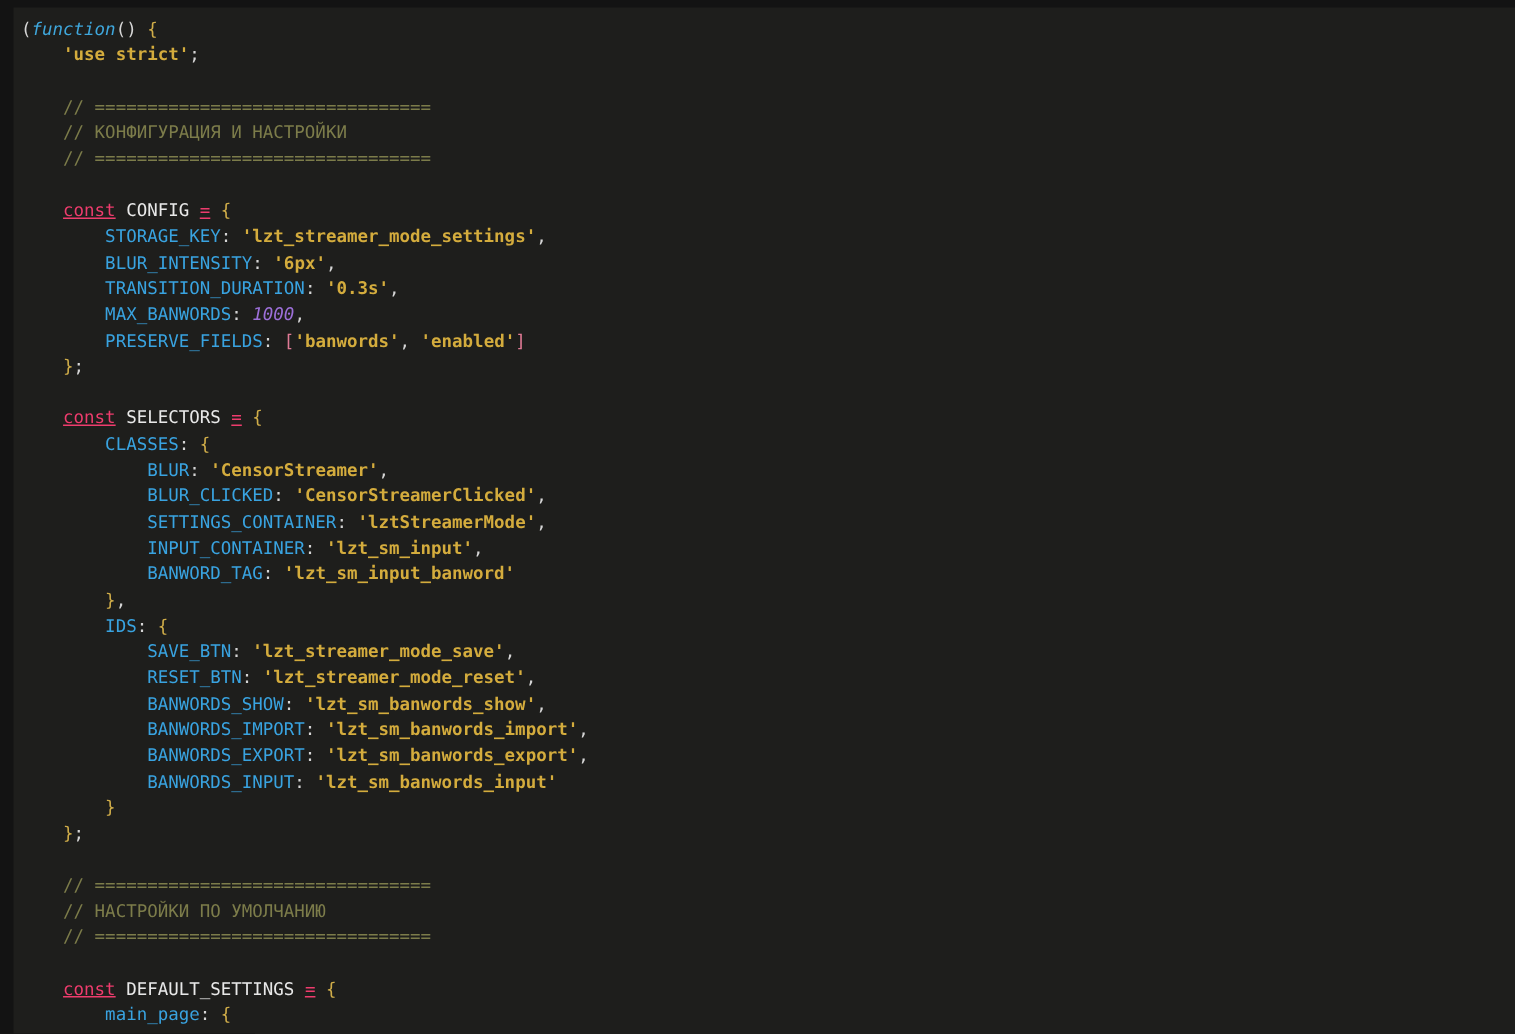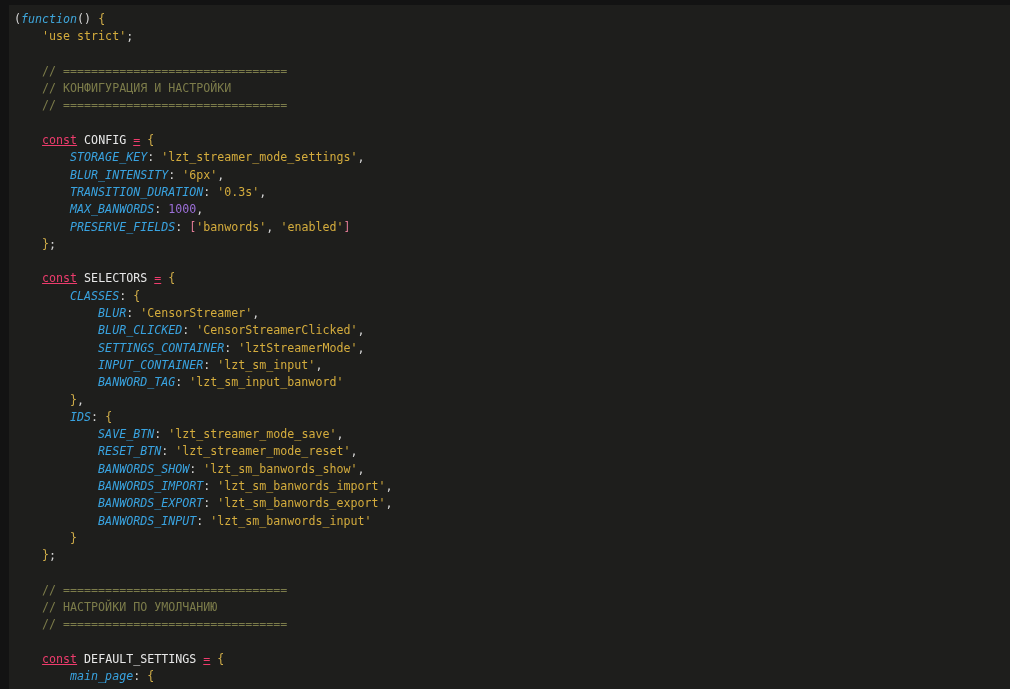--- a/index.html
+++ b/index.html
@@ -29,23 +29,23 @@
     color: var(--pln);
   }
   .line {
     height: 17.3px;
     white-space: pre;
   }
   .tk-pln, .tk-pun { color: var(--pln); }
   .tk-kw  { color: var(--kw); text-decoration: underline; }
   .tk-fn  { color: var(--fn); font-style: italic; }
   .tk-id  { color: var(--id); }
-  .tk-key { color: var(--key); font-style: italic; }
-  .tk-str { color: var(--str); }
-  .tk-num { color: var(--num); }
+  .tk-key { color: var(--key); }
+  .tk-str { color: var(--str); font-weight: bold; }
+  .tk-num { color: var(--num); font-style: italic; }
   .tk-com { color: var(--com); }
   .tk-brace { color: var(--brace); }
   .tk-brk { color: var(--brk); }
 </style>
 </head>
 <body>
 
 <div id="editor">
   <pre class="code" id="code-pre"><div class="line"><span class="tk-pun">(</span><span class="tk-fn">function</span><span class="tk-pun">() </span><span class="tk-brace">{</span></div><div class="line"><span class="tk-pln">    </span><span class="tk-str">'use strict'</span><span class="tk-pun">;</span></div><div class="line">&nbsp;</div><div class="line"><span class="tk-pln">    </span><span class="tk-com">// ================================</span></div><div class="line"><span class="tk-pln">    </span><span class="tk-com">// КОНФИГУРАЦИЯ И НАСТРОЙКИ</span></div><div class="line"><span class="tk-pln">    </span><span class="tk-com">// ================================</span></div><div class="line">&nbsp;</div><div class="line"><span class="tk-pln">    </span><span class="tk-kw">const</span><span class="tk-pln"> </span><span class="tk-id">CONFIG</span><span class="tk-pln"> </span><span class="tk-kw">=</span><span class="tk-pln"> </span><span class="tk-brace">{</span></div><div class="line"><span class="tk-pln">        </span><span class="tk-key">STORAGE_KEY</span><span class="tk-pun">: </span><span class="tk-str">'lzt_streamer_mode_settings'</span><span class="tk-pun">,</span></div><div class="line"><span class="tk-pln">        </span><span class="tk-key">BLUR_INTENSITY</span><span class="tk-pun">: </span><span class="tk-str">'6px'</span><span class="tk-pun">,</span></div><div class="line"><span class="tk-pln">        </span><span class="tk-key">TRANSITION_DURATION</span><span class="tk-pun">: </span><span class="tk-str">'0.3s'</span><span class="tk-pun">,</span></div><div class="line"><span class="tk-pln">        </span><span class="tk-key">MAX_BANWORDS</span><span class="tk-pun">: </span><span class="tk-num">1000</span><span class="tk-pun">,</span></div><div class="line"><span class="tk-pln">        </span><span class="tk-key">PRESERVE_FIELDS</span><span class="tk-pun">: </span><span class="tk-brk">[</span><span class="tk-str">'banwords'</span><span class="tk-pun">, </span><span class="tk-str">'enabled'</span><span class="tk-brk">]</span></div><div class="line"><span class="tk-pln">    </span><span class="tk-brace">}</span><span class="tk-pun">;</span></div><div class="line">&nbsp;</div><div class="line"><span class="tk-pln">    </span><span class="tk-kw">const</span><span class="tk-pln"> </span><span class="tk-id">SELECTORS</span><span class="tk-pln"> </span><span class="tk-kw">=</span><span class="tk-pln"> </span><span class="tk-brace">{</span></div><div class="line"><span class="tk-pln">        </span><span class="tk-key">CLASSES</span><span class="tk-pun">: </span><span class="tk-brace">{</span></div><div class="line"><span class="tk-pln">            </span><span class="tk-key">BLUR</span><span class="tk-pun">: </span><span class="tk-str">'CensorStreamer'</span><span class="tk-pun">,</span></div><div class="line"><span class="tk-pln">            </span><span class="tk-key">BLUR_CLICKED</span><span class="tk-pun">: </span><span class="tk-str">'CensorStreamerClicked'</span><span class="tk-pun">,</span></div><div class="line"><span class="tk-pln">            </span><span class="tk-key">SETTINGS_CONTAINER</span><span class="tk-pun">: </span><span class="tk-str">'lztStreamerMode'</span><span class="tk-pun">,</span></div><div class="line"><span class="tk-pln">            </span><span class="tk-key">INPUT_CONTAINER</span><span class="tk-pun">: </span><span class="tk-str">'lzt_sm_input'</span><span class="tk-pun">,</span></div><div class="line"><span class="tk-pln">            </span><span class="tk-key">BANWORD_TAG</span><span class="tk-pun">: </span><span class="tk-str">'lzt_sm_input_banword'</span></div><div class="line"><span class="tk-pln">        </span><span class="tk-brace">}</span><span class="tk-pun">,</span></div><div class="line"><span class="tk-pln">        </span><span class="tk-key">IDS</span><span class="tk-pun">: </span><span class="tk-brace">{</span></div><div class="line"><span class="tk-pln">            </span><span class="tk-key">SAVE_BTN</span><span class="tk-pun">: </span><span class="tk-str">'lzt_streamer_mode_save'</span><span class="tk-pun">,</span></div><div class="line"><span class="tk-pln">            </span><span class="tk-key">RESET_BTN</span><span class="tk-pun">: </span><span class="tk-str">'lzt_streamer_mode_reset'</span><span class="tk-pun">,</span></div><div class="line"><span class="tk-pln">            </span><span class="tk-key">BANWORDS_SHOW</span><span class="tk-pun">: </span><span class="tk-str">'lzt_sm_banwords_show'</span><span class="tk-pun">,</span></div><div class="line"><span class="tk-pln">            </span><span class="tk-key">BANWORDS_IMPORT</span><span class="tk-pun">: </span><span class="tk-str">'lzt_sm_banwords_import'</span><span class="tk-pun">,</span></div><div class="line"><span class="tk-pln">            </span><span class="tk-key">BANWORDS_EXPORT</span><span class="tk-pun">: </span><span class="tk-str">'lzt_sm_banwords_export'</span><span class="tk-pun">,</span></div><div class="line"><span class="tk-pln">            </span><span class="tk-key">BANWORDS_INPUT</span><span class="tk-pun">: </span><span class="tk-str">'lzt_sm_banwords_input'</span></div><div class="line"><span class="tk-pln">        </span><span class="tk-brace">}</span></div><div class="line"><span class="tk-pln">    </span><span class="tk-brace">}</span><span class="tk-pun">;</span></div><div class="line">&nbsp;</div><div class="line"><span class="tk-pln">    </span><span class="tk-com">// ================================</span></div><div class="line"><span class="tk-pln">    </span><span class="tk-com">// НАСТРОЙКИ ПО УМОЛЧАНИЮ</span></div><div class="line"><span class="tk-pln">    </span><span class="tk-com">// ================================</span></div><div class="line">&nbsp;</div><div class="line"><span class="tk-pln">    </span><span class="tk-kw">const</span><span class="tk-pln"> </span><span class="tk-id">DEFAULT_SETTINGS</span><span class="tk-pln"> </span><span class="tk-kw">=</span><span class="tk-pln"> </span><span class="tk-brace">{</span></div><div class="line"><span class="tk-pln">        </span><span class="tk-key">main_page</span><span class="tk-pun">: </span><span class="tk-brace">{</span></div></pre>
 

